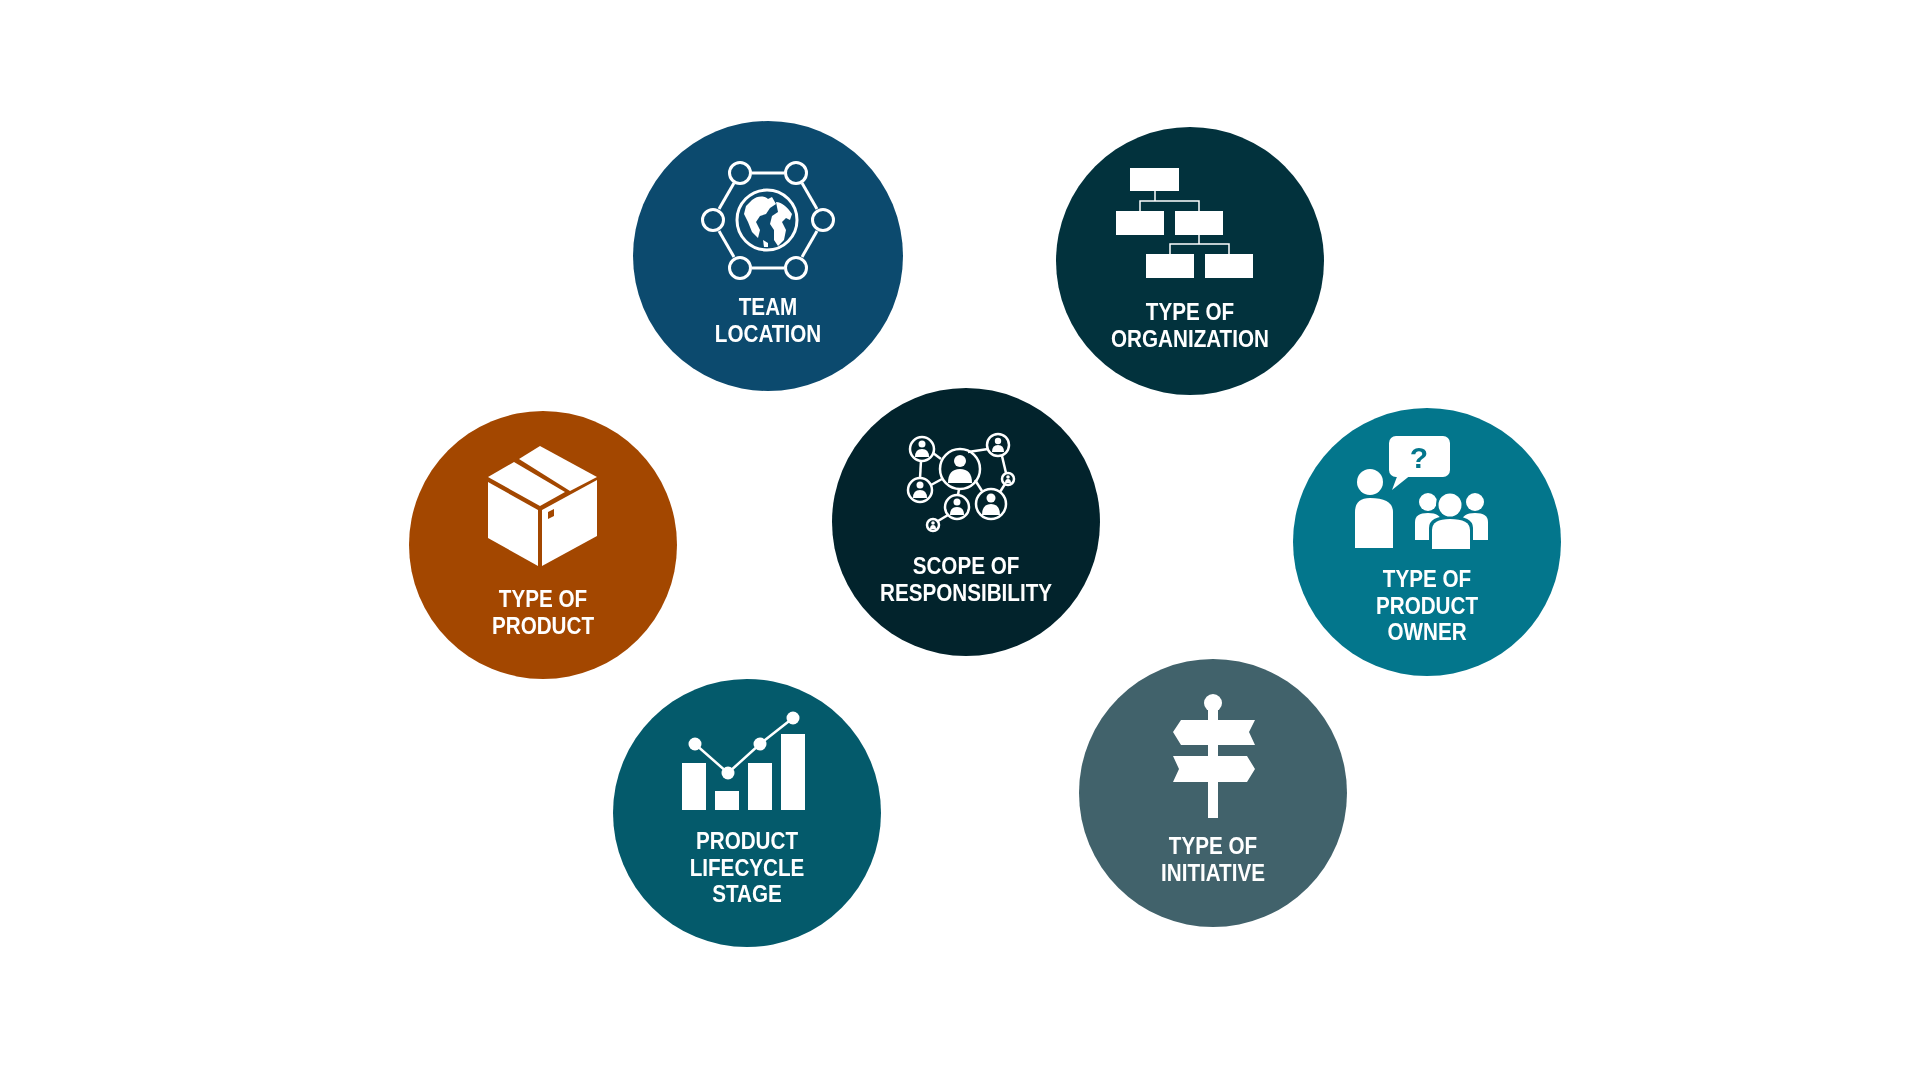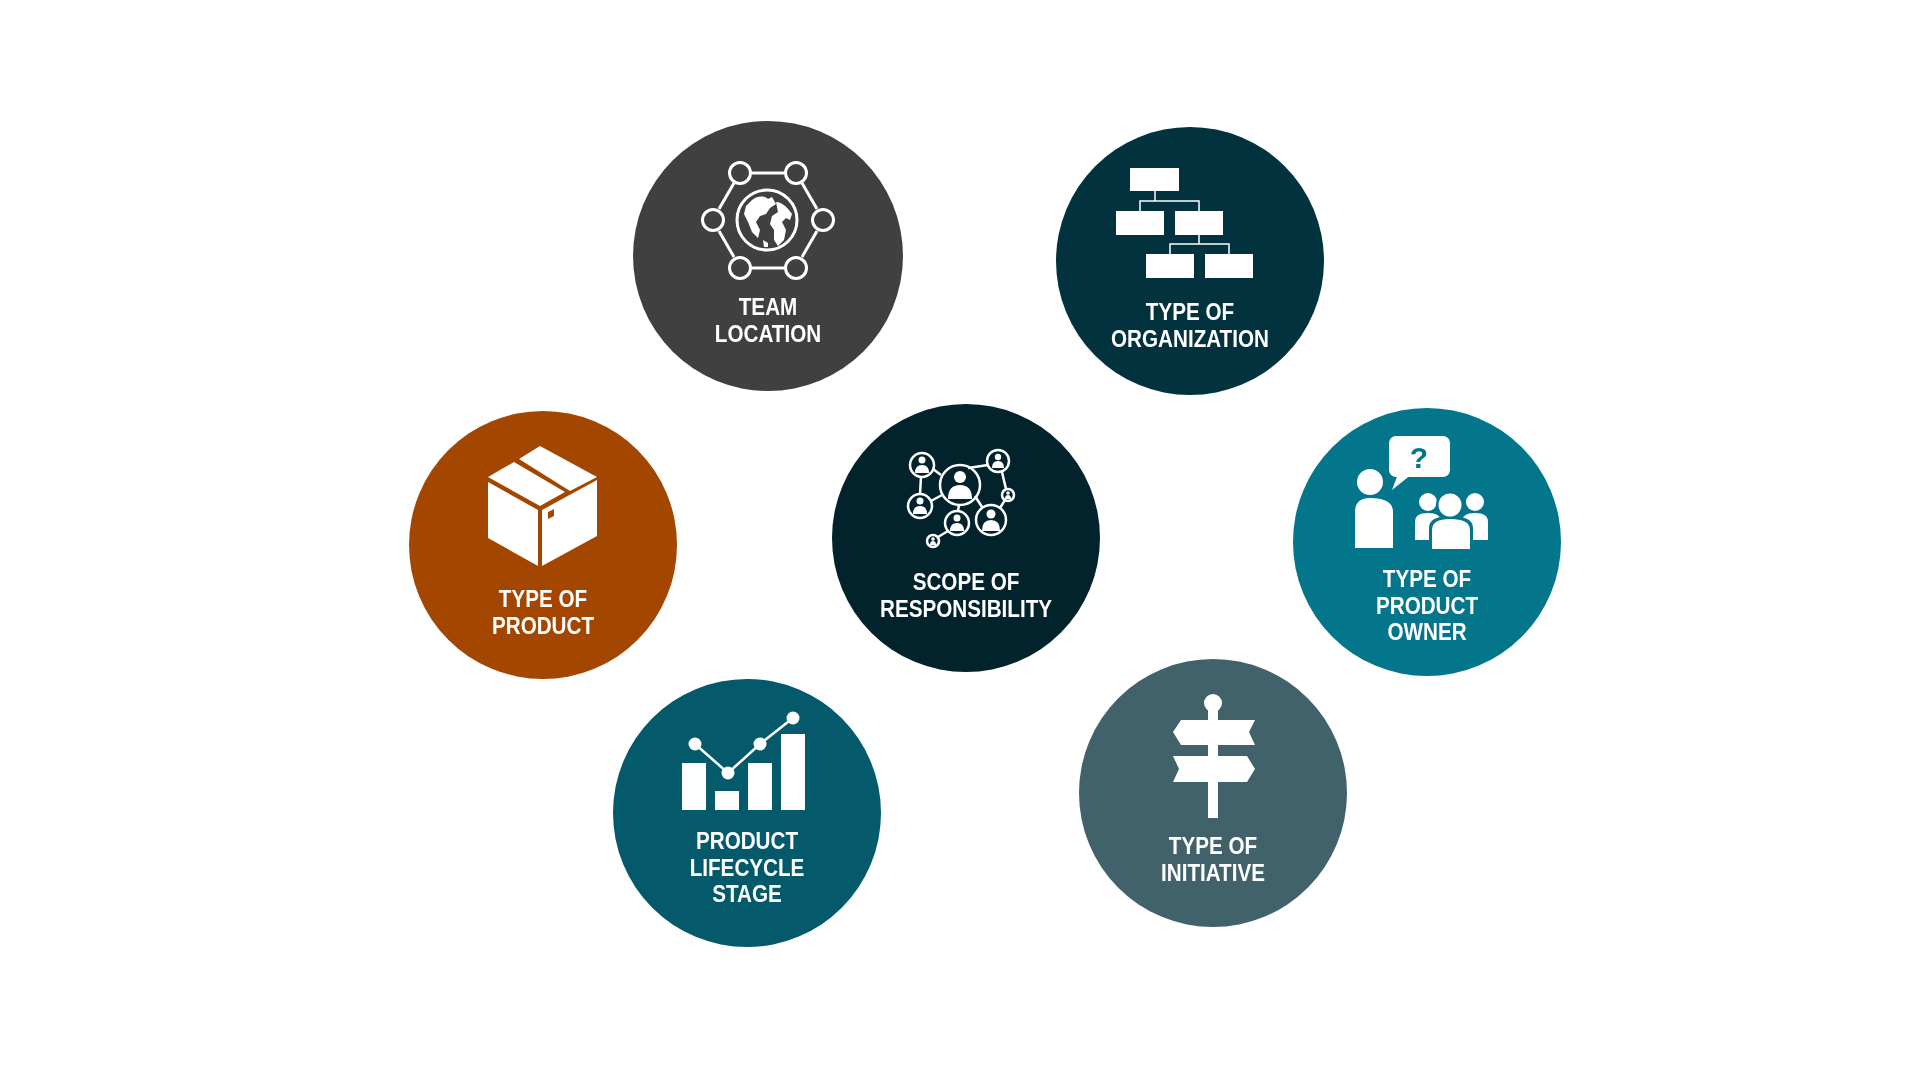--- a/index.html
+++ b/index.html
@@ -17,21 +17,21 @@
     text-align: center; color: #ffffff; font-weight: bold;
     font-size: 24px; line-height: 26.5px;
     transform: scaleX(0.86); transform-origin: center top;
     letter-spacing: 0px;
   }
   .label span { display: block; white-space: nowrap; }
 </style>
 </head>
 <body>
 
-<div class="node" style="left:633px; top:121px; width:270px; height:270px; background:#404040;">
+<div class="node" style="left:633px; top:121px; width:270px; height:270px; background:#0c4a6e;">
   <svg class="icon" width="270" height="270" viewBox="633 121 270 270">
     <g fill="none" stroke="#fff" stroke-width="3">
       <circle cx="740" cy="173" r="10.5"></circle>
       <circle cx="796" cy="173" r="10.5"></circle>
       <circle cx="713" cy="220" r="10.5"></circle>
       <circle cx="823" cy="220" r="10.5"></circle>
       <circle cx="740" cy="268" r="10.5"></circle>
       <circle cx="796" cy="268" r="10.5"></circle>
       <line x1="752" y1="173" x2="784" y2="173"></line>
       <line x1="752" y1="268" x2="784" y2="268"></line>
@@ -88,21 +88,21 @@
       <polygon points="542,510 597,480 597,536 542,566"></polygon>
     </g>
     <polygon points="548,512 554,509 554,516 548,519" fill="#A34700"></polygon>
   </svg>
   <div class="label" style="top:175px;">
     <span>TYPE OF</span>
     <span>PRODUCT</span>
   </div>
 </div>
 
-<div class="node" style="left:832px; top:404px; width:268px; height:268px; background:#02232C;">
+<div class="node" style="left:832px; top:388px; width:268px; height:268px; background:#02232C;">
   <svg class="icon" width="268" height="268" viewBox="832 411 268 268">
     <g stroke="#fff" stroke-width="2.5" fill="none">
       <line x1="933" y1="476" x2="941" y2="482"></line>
       <line x1="921" y1="484" x2="920" y2="501"></line>
       <line x1="931" y1="508" x2="942" y2="502"></line>
       <line x1="968" y1="475" x2="988" y2="472"></line>
       <line x1="1002" y1="479" x2="1006" y2="496"></line>
       <line x1="1005" y1="507" x2="1000" y2="515"></line>
       <line x1="975" y1="503" x2="982" y2="514"></line>
       <line x1="959" y1="512" x2="958" y2="518"></line>

